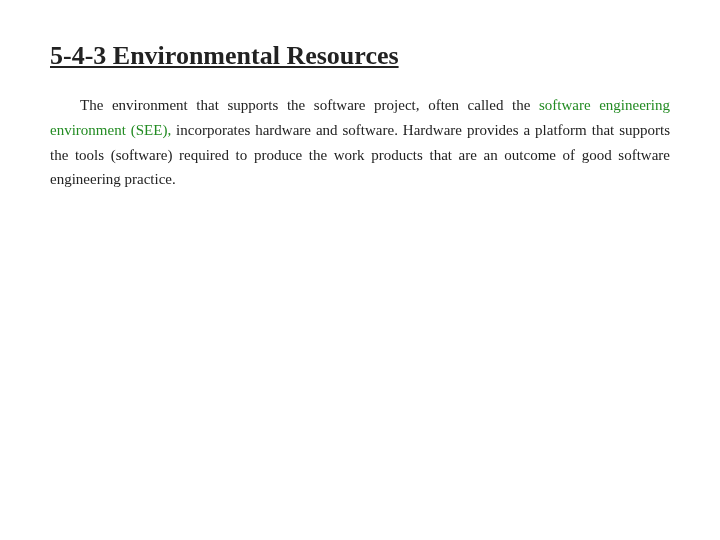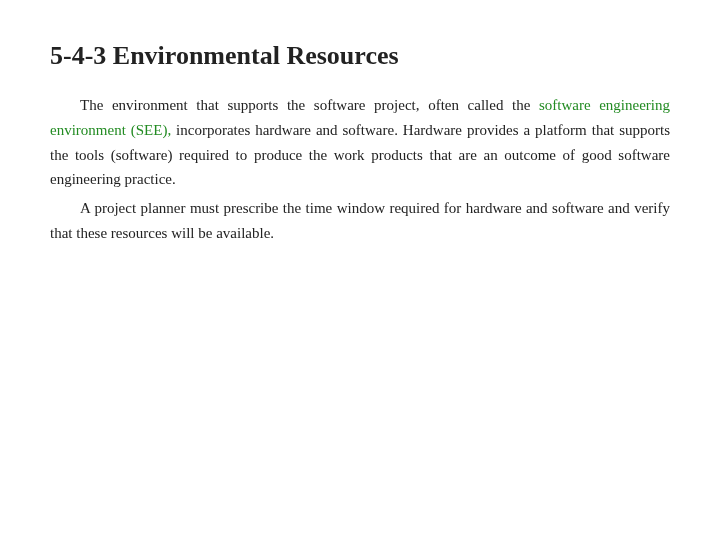--- a/index.html
+++ b/index.html
@@ -28,20 +28,21 @@
       flex-direction: column;
       gap: 0;
     }
 
     .title {
       font-size: 26px;
       font-weight: bold;
       color: #222222;
       margin-bottom: 22px;
       line-height: 1.2;
+      text-decoration: underline;
     }
 
     .body-text {
       font-size: 15px;
       color: #222222;
       line-height: 1.65;
       text-align: justify;
     }
 
     .body-text p {
@@ -62,19 +63,16 @@
 <div class="slide-container">
 
   <div class="title">5-4-3 Environmental Resources</div>
 
   <div class="body-text">
 
     <p class="indent">
       <span>The environment that supports the software project, often called the </span><span class="green-link">software engineering environment (SEE),</span><span> incorporates hardware and software. Hardware provides a platform that supports the tools (software) required to produce the work products that are an outcome of good software engineering practice.</span>
     </p>
 
-    <p class="indent" style="margin-top: 4px;">
-      <span>A project planner must prescribe the time window required for hardware and software and verify that these resources will be available.</span>
-    </p>
 
   </div>
 
 </div>
 
 </body></html>

